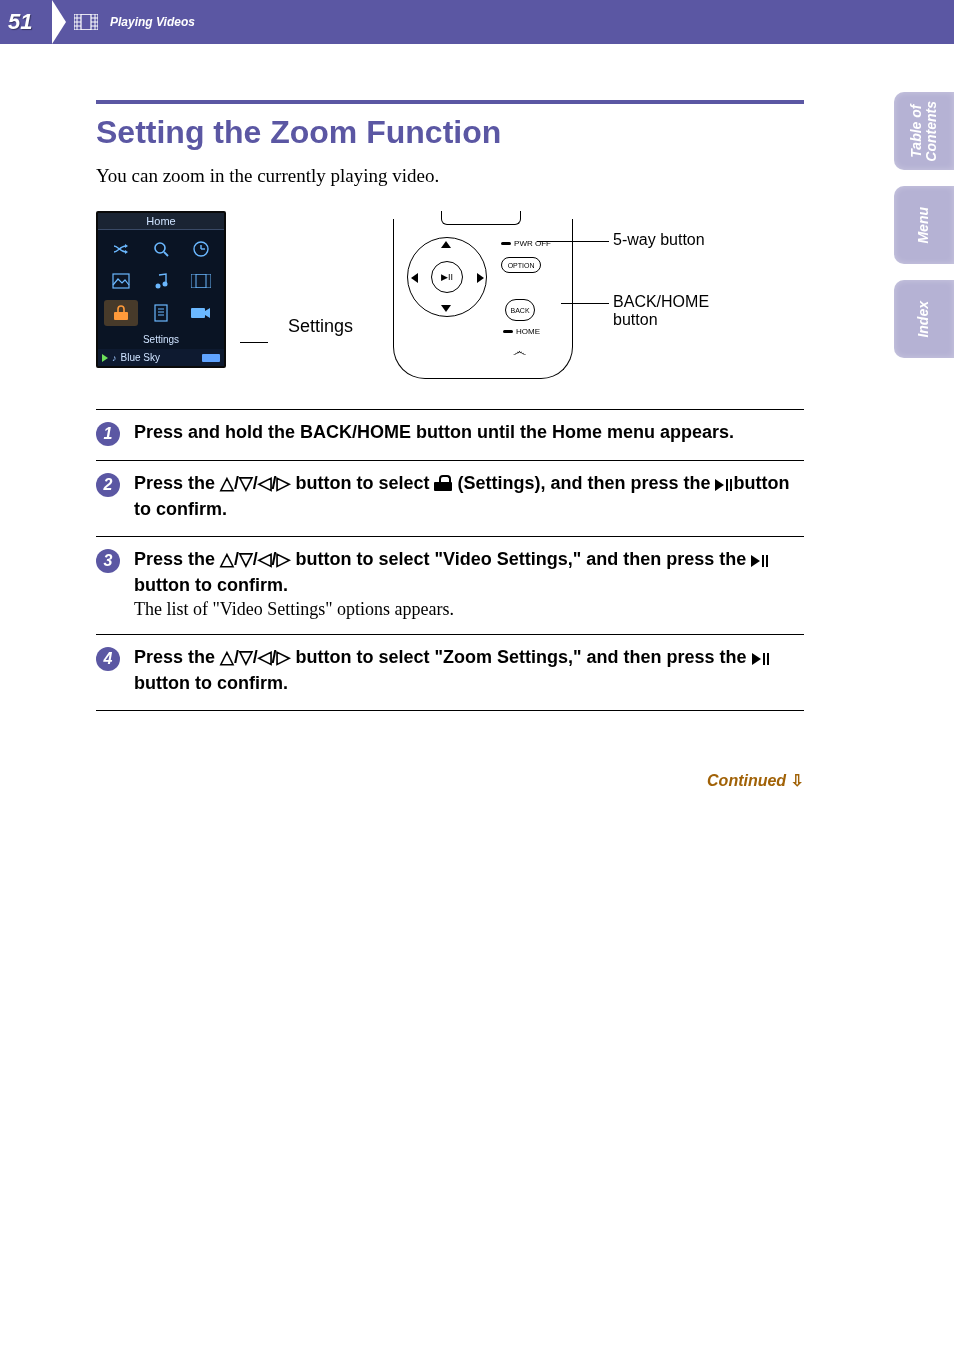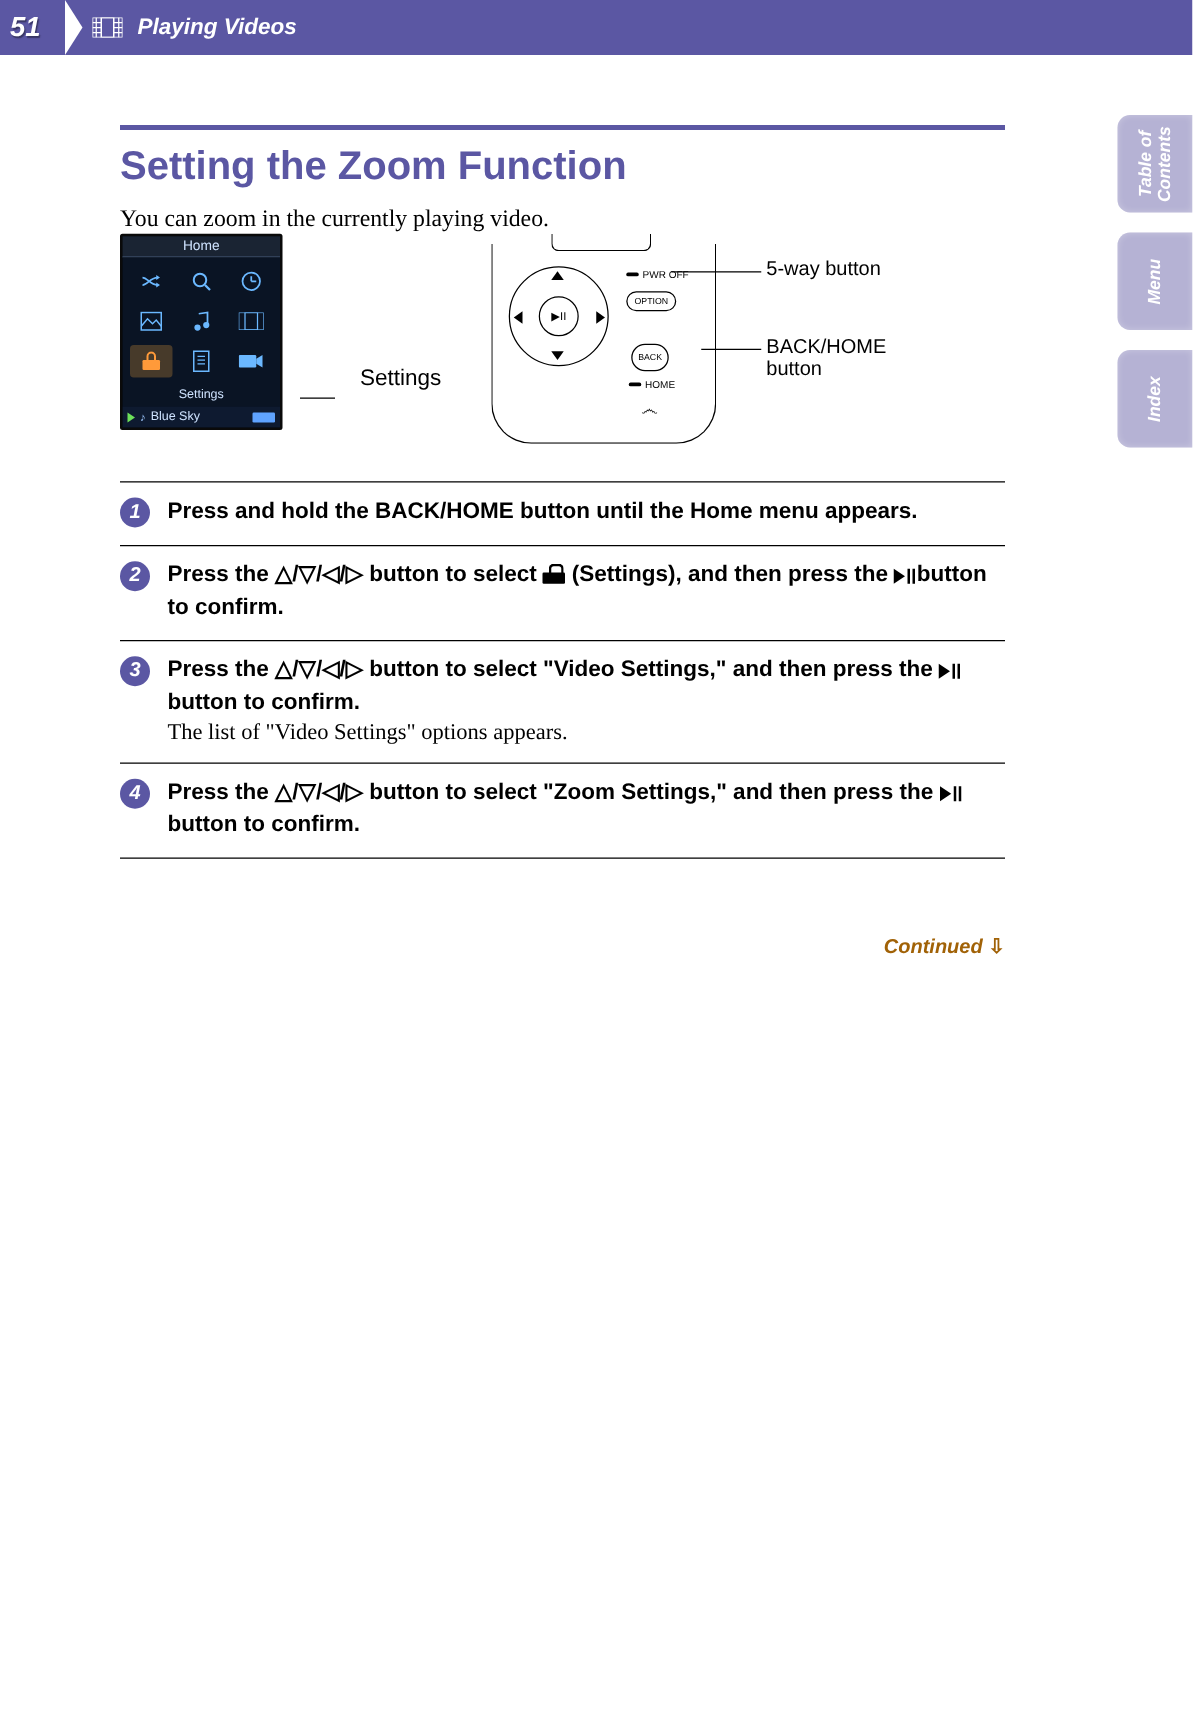--- a/index.html
+++ b/index.html
@@ -43,21 +43,21 @@
     border-left:14px solid #fff;
   }
   .header-icon {
     margin: 0 12px 0 8px;
     display:flex;
     align-items:center;
   }
   .header-title {
     font-style: italic;
     font-weight: 700;
-    font-size: 18px;
+    font-size: 12px;
     color: #fff;
   }
   
   .side-tabs {
     position: absolute;
     right: 0;
     top: 92px;
     width: 60px;
     display: flex;
     flex-direction: column;
@@ -94,20 +94,21 @@
   }
   .h1 {
     font-size: 32px;
     font-weight: 800;
     color: #5b57a3;
     margin-bottom: 14px;
   }
   .intro {
     font-size: 19px;
     font-family: Georgia, 'Times New Roman', serif;
+    margin-bottom: 24px;
   }
   
   .diagram-row {
     display: flex;
     align-items: flex-start;
     gap: 20px;
     margin-bottom: 28px;
   }
   .device-screen {
     width: 130px;

